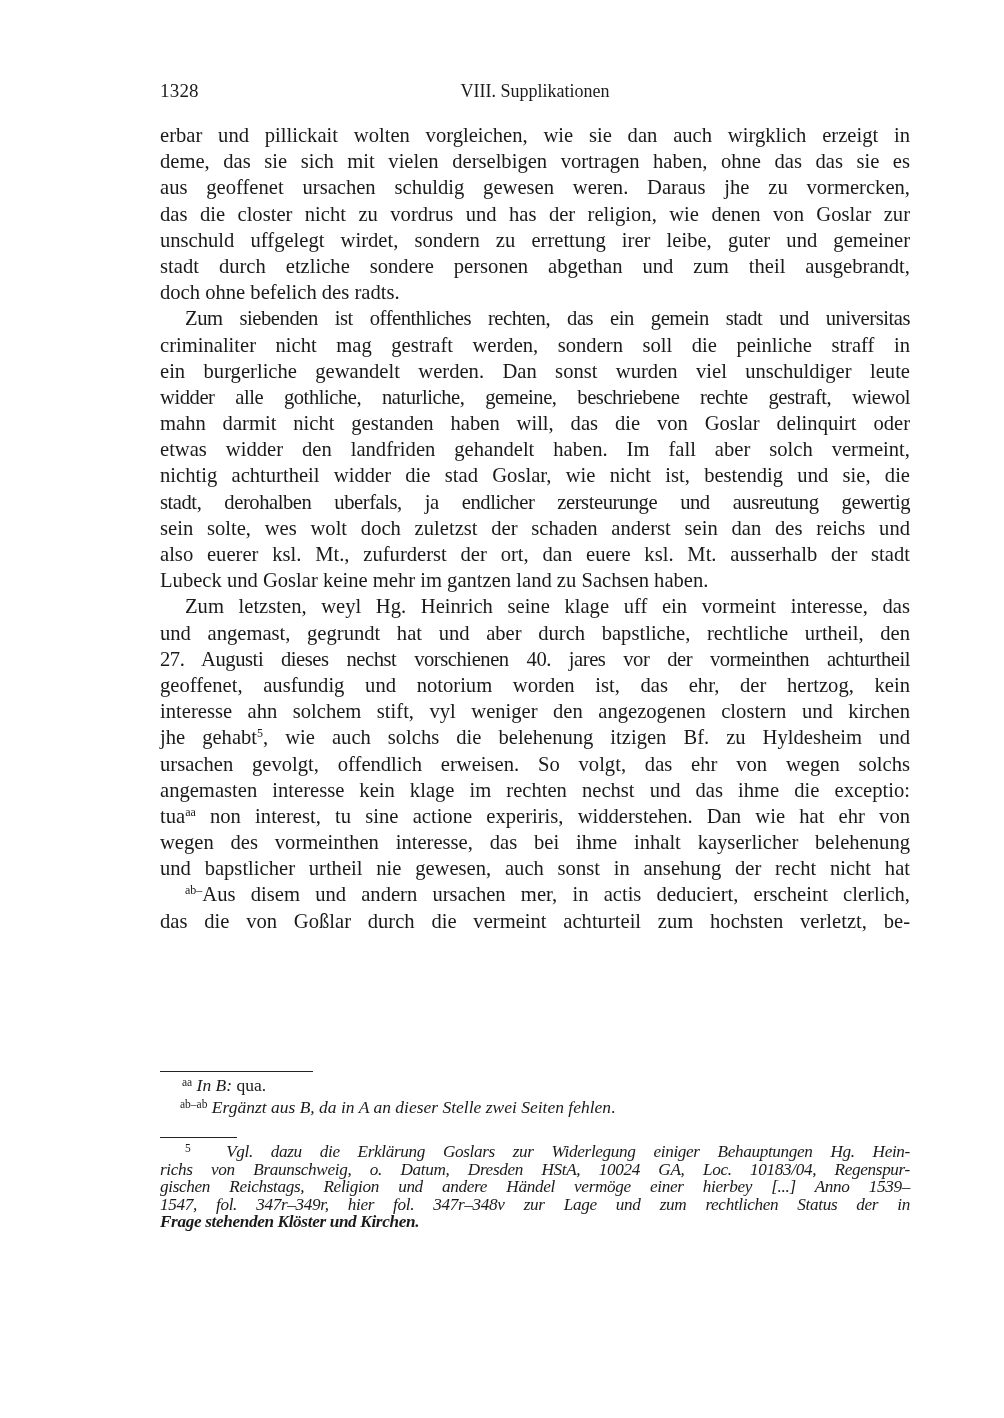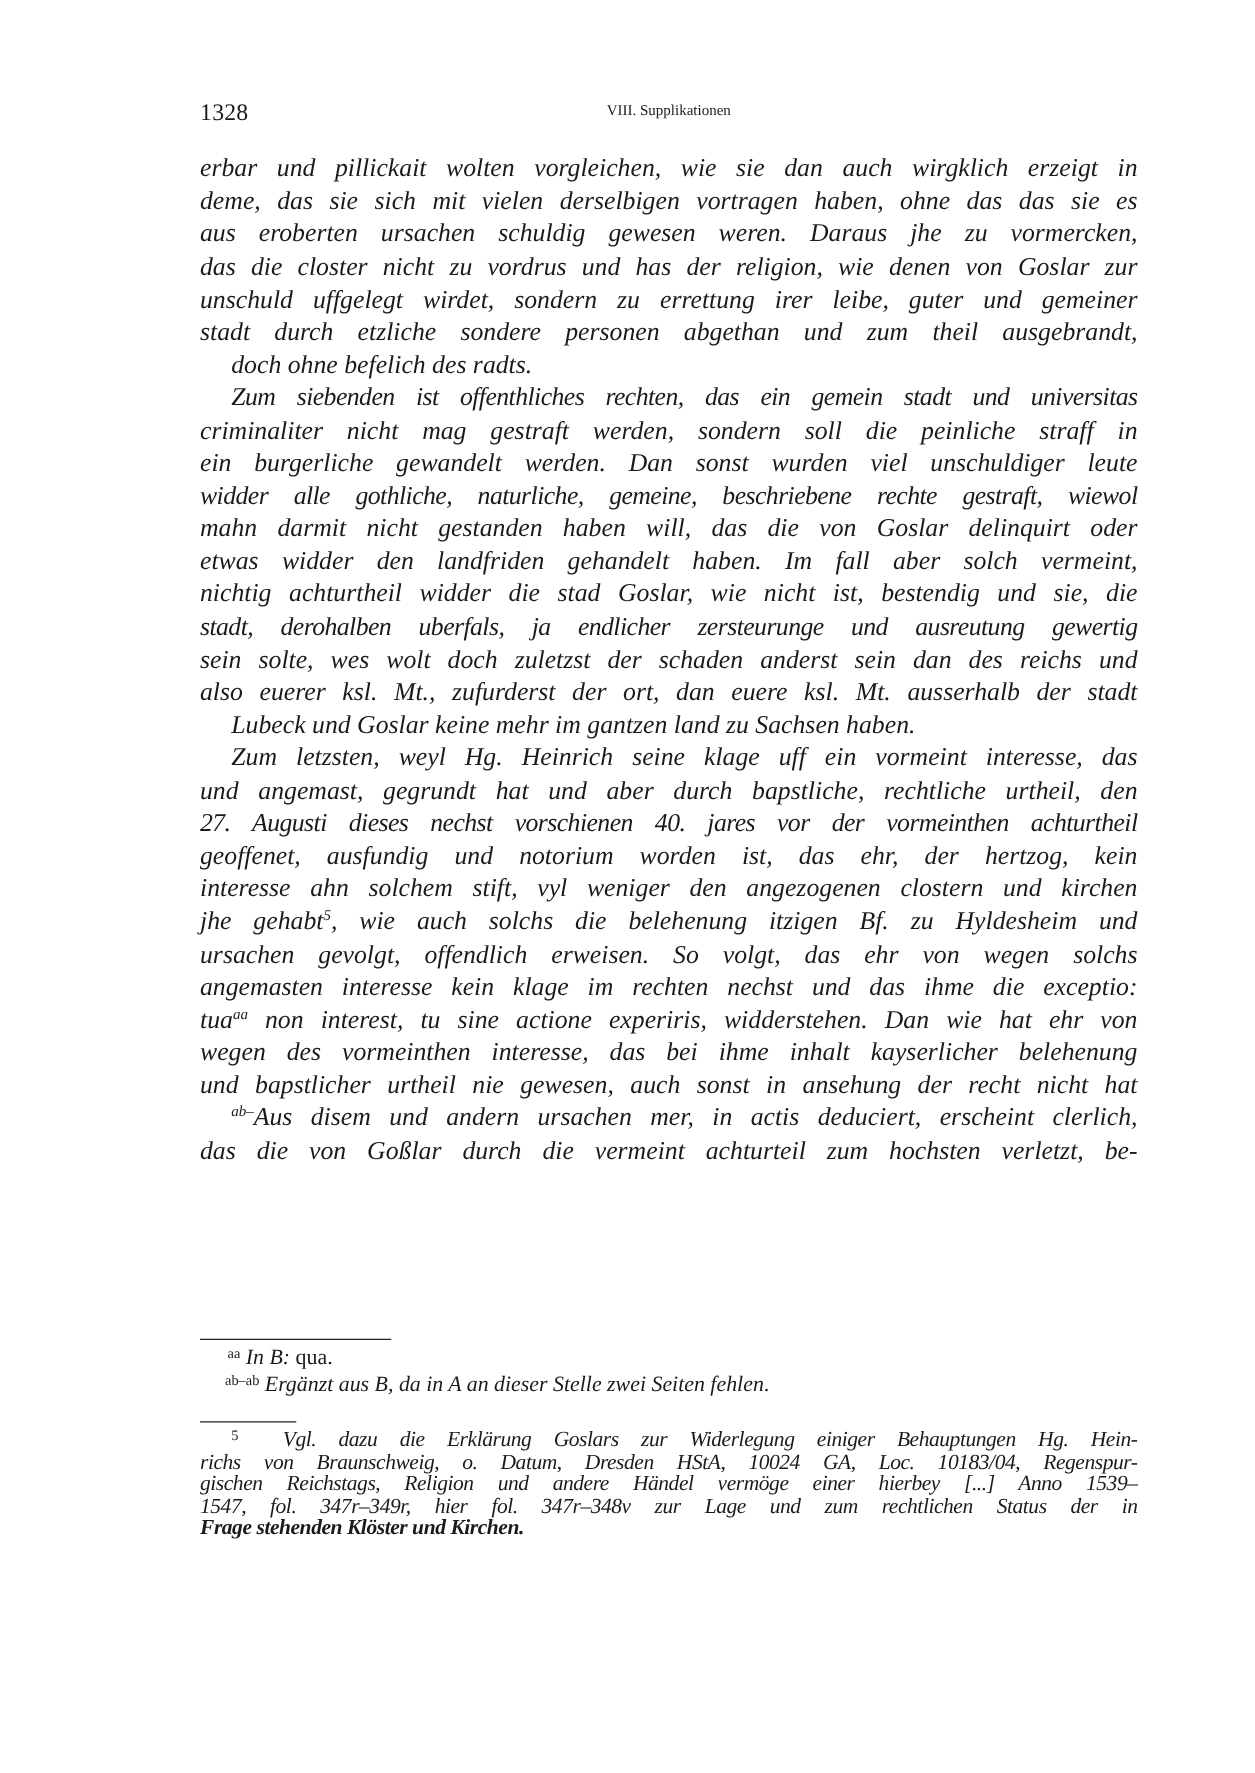--- a/index.html
+++ b/index.html
@@ -1,24 +1,24 @@
 <!DOCTYPE html>
 <html><head>
   <meta charset="utf-8">
   <style>
     html, body { margin: 0; padding: 0; background: #ffffff; }
     body { width: 1004px; height: 1418px; position: relative; overflow: hidden;
            font-family: "Liberation Serif", "DejaVu Serif", serif; color: #1a1a1a; }
     .page { position: absolute; left: 160px; top: 0; width: 750px; }
     .running-head { position: absolute; top: 80px; left: 0; width: 750px; height: 26px; font-size: 19px; }
     .page-num { position: absolute; left: 0; top: 0; letter-spacing: 0.2px; }
-    .head-title { position: absolute; left: 0; right: 0; text-align: center; top: 1px; font-size: 12px; }
+    .head-title { position: absolute; left: 0; right: 0; text-align: center; top: 1px; font-size: 18px; }
     .body { position: absolute; top: 122px; left: 0; width: 750px; font-size: 20.6px; }
-    .line { display: block; height: 26.2px; line-height: 26.2px; white-space: nowrap; text-align: justify; text-align-last: justify; font-style: italic; }
-    .line.last { text-align-last: left; margin-left: 25px; }
+    .line { display: block; height: 26.2px; line-height: 26.2px; white-space: nowrap; text-align: justify; text-align-last: justify; }
+    .line.last { text-align-last: left; }
     .line.indent { padding-left: 25px; }
     .line.tight { letter-spacing: -0.45px; }
     sup, .sup { font-size: 12px; vertical-align: 7px; line-height: 0; }
     .fn-rule { position: absolute; height: 1px; background: #222; }
     .fn-block { position: absolute; left: 0; width: 750px; font-size: 17.5px; }
     .fn-line { display: block; white-space: nowrap; }
     .fn-mark { font-size: 11.5px; vertical-align: 5px; line-height: 0; }
     .it { font-style: italic; }
     .fn5 { position: absolute; left: 0; top: 1143px; width: 750px; font-size: 17.2px; font-style: italic; }
     .fn5 .fn-line { height: 17.6px; line-height: 17.6px; text-align: justify; text-align-last: justify; letter-spacing: -0.35px; }
@@ -33,21 +33,21 @@
   <div class="running-head">
     <span class="page-num">1328</span>
     <div class="head-title">VIII. Supplikationen</div>
   </div>
 
   <div class="body">
 
     <div>
       <span class="line">erbar und pillickait wolten vorgleichen, wie sie dan auch wirgklich erzeigt in</span>
       <span class="line">deme, das sie sich mit vielen derselbigen vortragen haben, ohne das das sie es</span>
-      <span class="line">aus eroberten ursachen schuldig gewesen weren. Daraus jhe zu vormercken,</span>
+      <span class="line">aus geoffenet ursachen schuldig gewesen weren. Daraus jhe zu vormercken,</span>
       <span class="line">das die closter nicht zu vordrus und has der religion, wie denen von Goslar zur</span>
       <span class="line">unschuld uffgelegt wirdet, sondern zu errettung irer leibe, guter und gemeiner</span>
       <span class="line">stadt durch etzliche sondere personen abgethan und zum theil ausgebrandt,</span>
       <span class="line last">doch ohne befelich des radts.</span>
     </div>
 
     <div>
       <span class="line indent tight">Zum siebenden ist offenthliches rechten, das ein gemein stadt und universitas</span>
       <span class="line">criminaliter nicht mag gestraft werden, sondern soll die peinliche straff in</span>
       <span class="line">ein burgerliche gewandelt werden. Dan sonst wurden viel unschuldiger leute</span>

